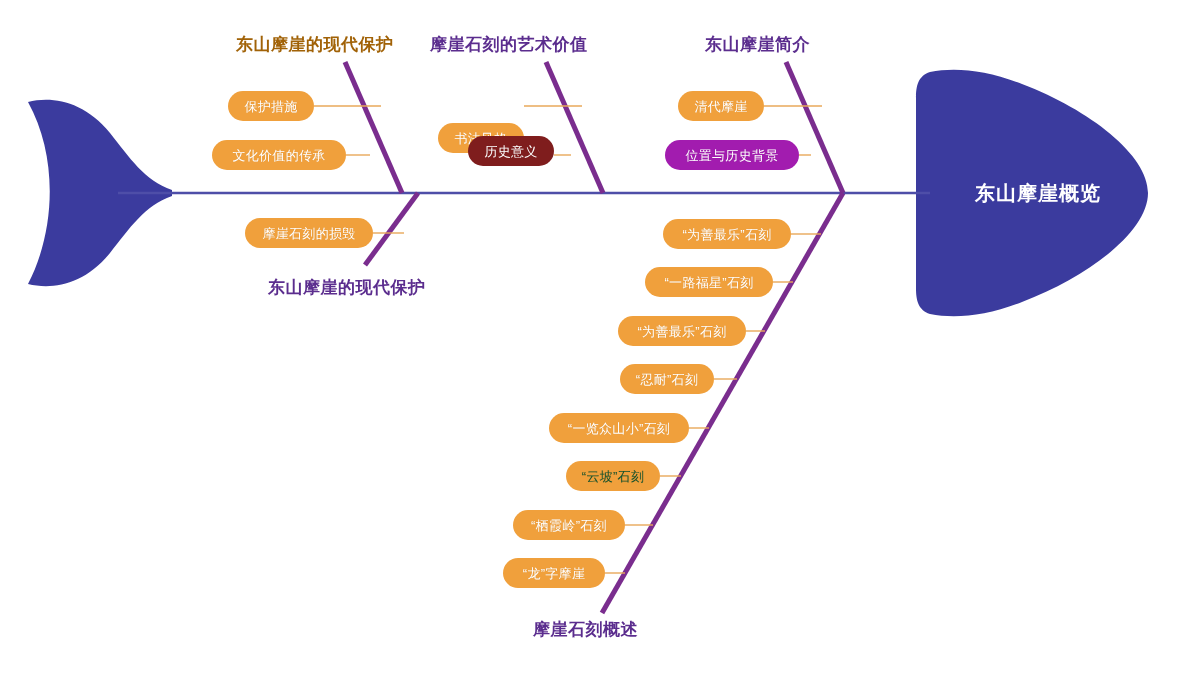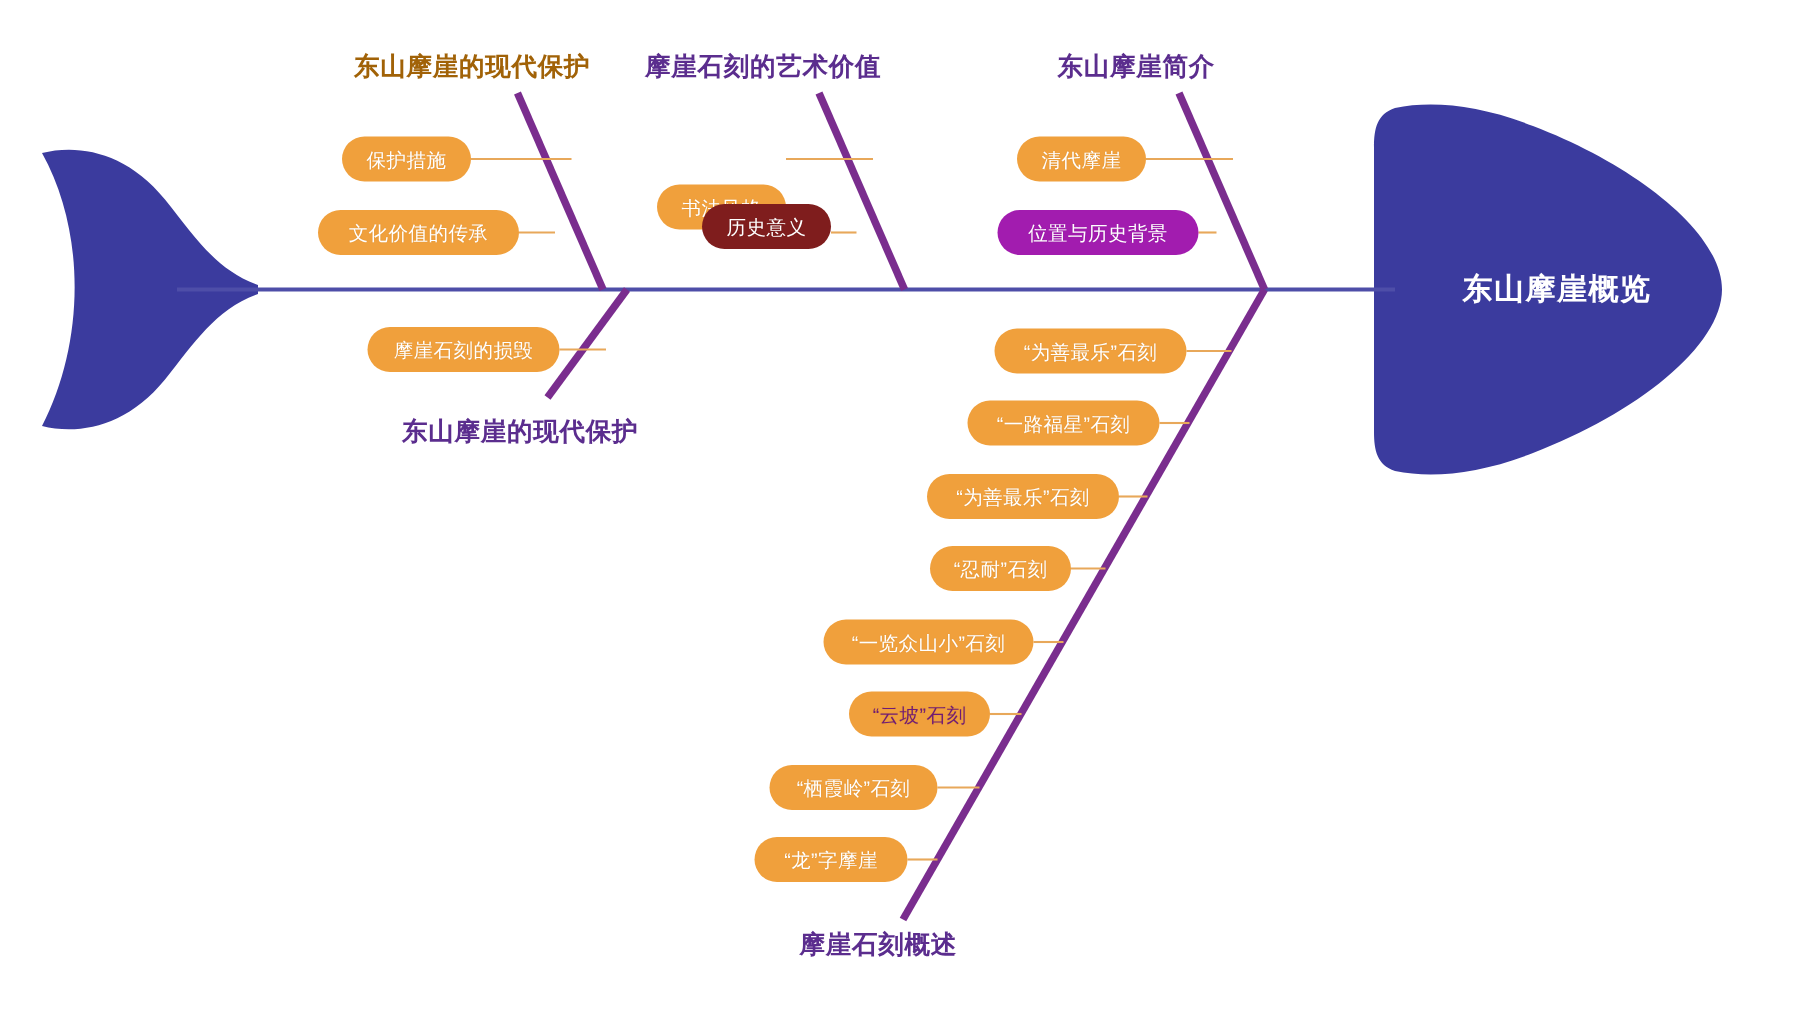--- a/index.html
+++ b/index.html
@@ -130,18 +130,18 @@
       <div class="node" style="left: 438px; top: 91px; width: 86px; background: rgb(240, 160, 60); color: rgb(255, 255, 255); margin-top: 32px;">书法风格</div>
       <div class="node" style="left: 468px; top: 136px; width: 86px; background: #7f1d1d; color: rgb(255, 255, 255);">历史意义</div>
       <div class="node" style="left: 678px; top: 91px; width: 86px; background: rgb(240, 160, 60); color: rgb(255, 255, 255);">清代摩崖</div>
       <div class="node" style="left: 665px; top: 140px; width: 134px; background: #a21caf; color: rgb(255, 255, 255);">位置与历史背景</div>
       <div class="node" style="left: 245px; top: 218px; width: 128px; background: rgb(240, 160, 60); color: rgb(255, 255, 255);">摩崖石刻的损毁</div>
       <div class="node" style="left: 663px; top: 219px; width: 128px; background: rgb(240, 160, 60); color: rgb(255, 255, 255);">“为善最乐”石刻</div>
       <div class="node" style="left: 645px; top: 267px; width: 128px; background: rgb(240, 160, 60); color: rgb(255, 255, 255);">“一路福星”石刻</div>
       <div class="node" style="left: 618px; top: 316px; width: 128px; background: rgb(240, 160, 60); color: rgb(255, 255, 255);">“为善最乐”石刻</div>
       <div class="node" style="left: 620px; top: 364px; width: 94px; background: rgb(240, 160, 60); color: rgb(255, 255, 255);">“忍耐”石刻</div>
       <div class="node" style="left: 549px; top: 413px; width: 140px; background: rgb(240, 160, 60); color: rgb(255, 255, 255);">“一览众山小”石刻</div>
-      <div class="node" style="left: 566px; top: 461px; width: 94px; background: rgb(240, 160, 60); color: #701a75;">“云坡”石刻</div>
+      <div class="node" style="left: 566px; top: 461px; width: 94px; background: rgb(240, 160, 60); color: #14532d;">“云坡”石刻</div>
       <div class="node" style="left: 513px; top: 510px; width: 112px; background: rgb(240, 160, 60); color: rgb(255, 255, 255);">“栖霞岭”石刻</div>
       <div class="node" style="left: 503px; top: 558px; width: 102px; background: rgb(240, 160, 60); color: rgb(255, 255, 255);">“龙”字摩崖</div>
     </div>
 
 </div>
 
 </body></html>

